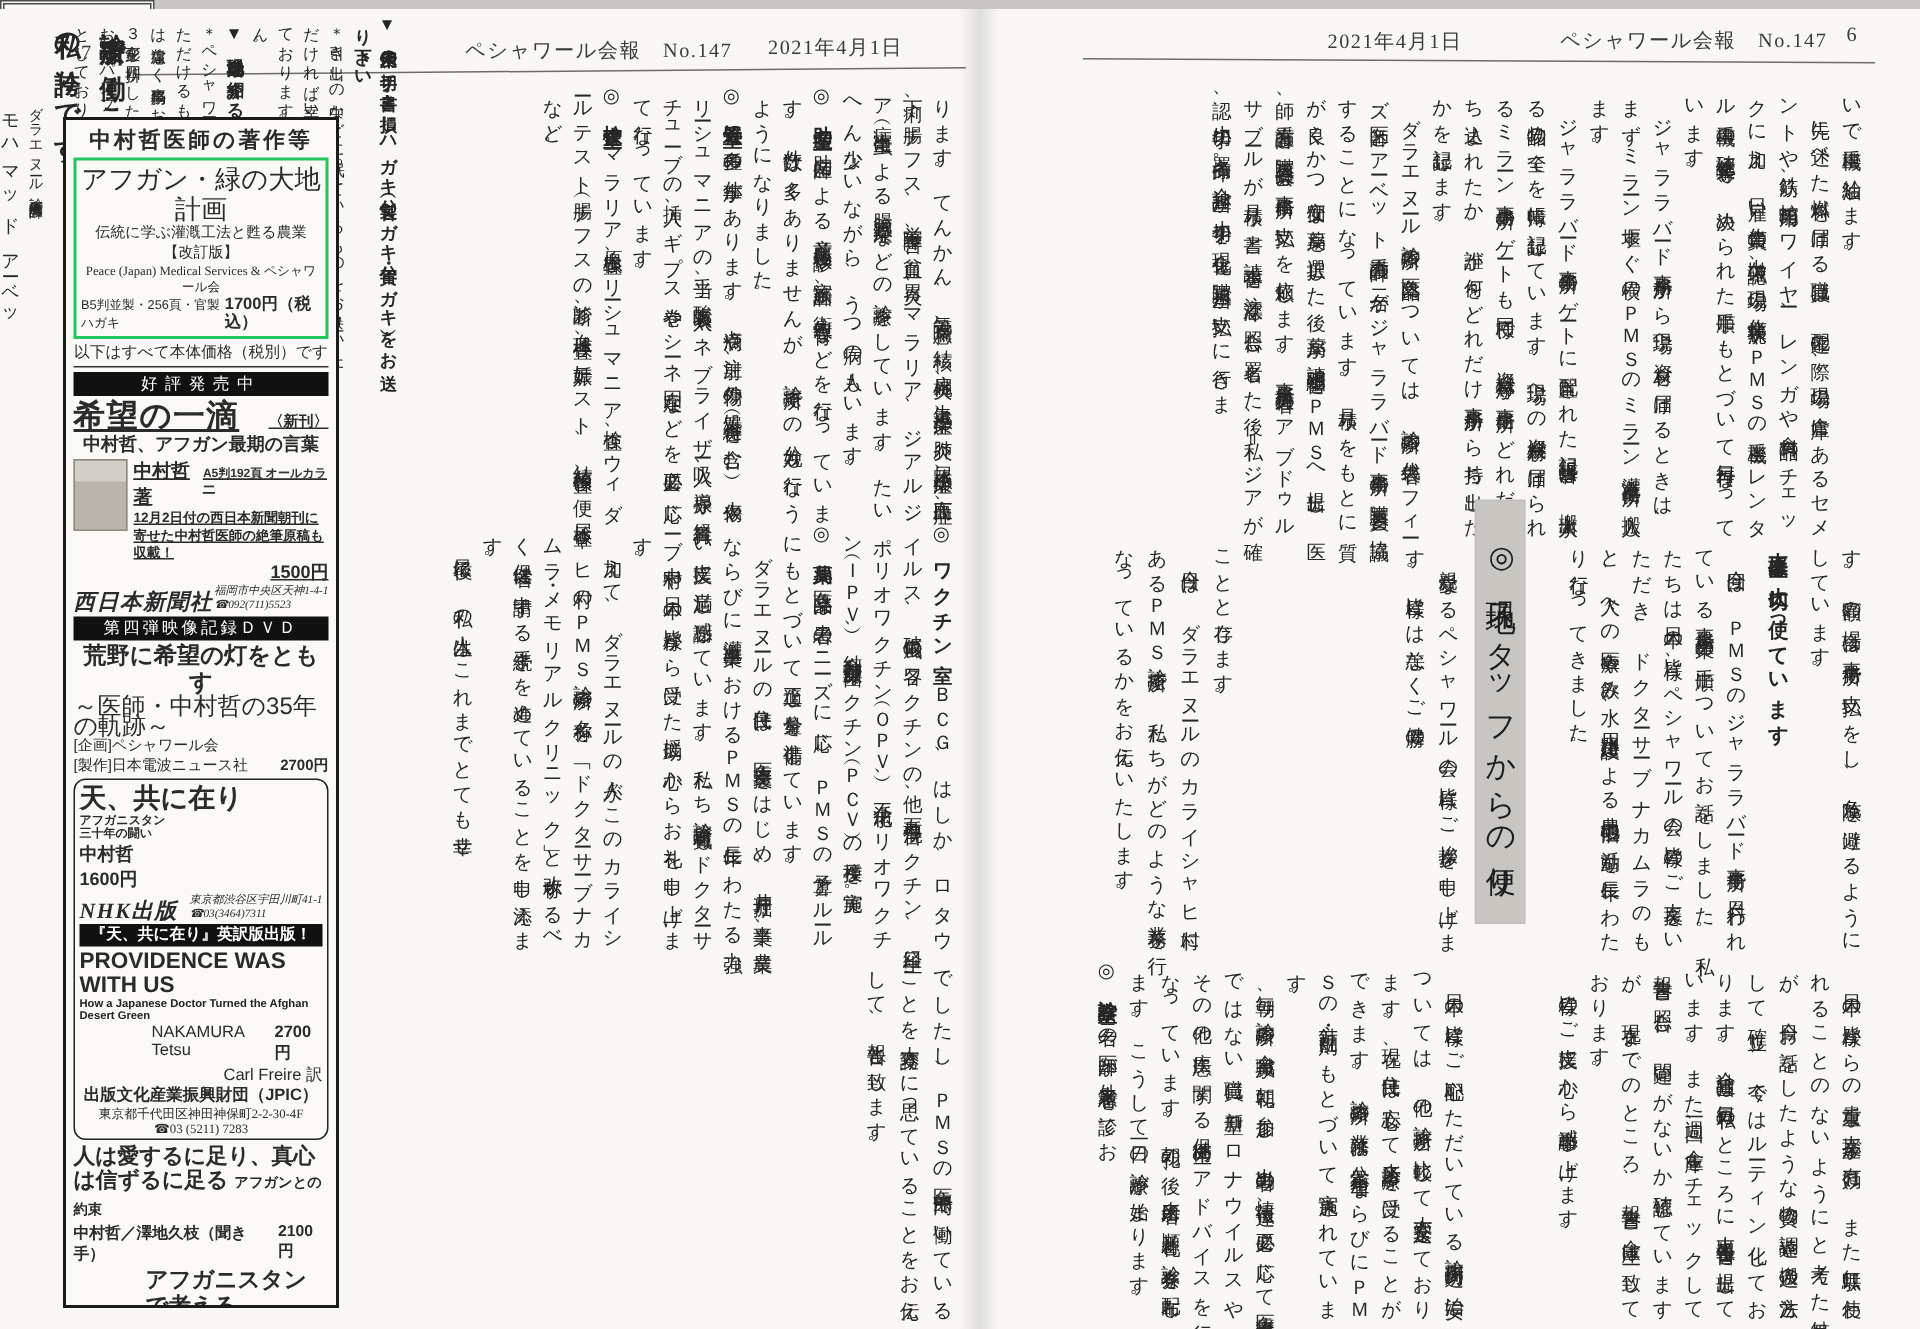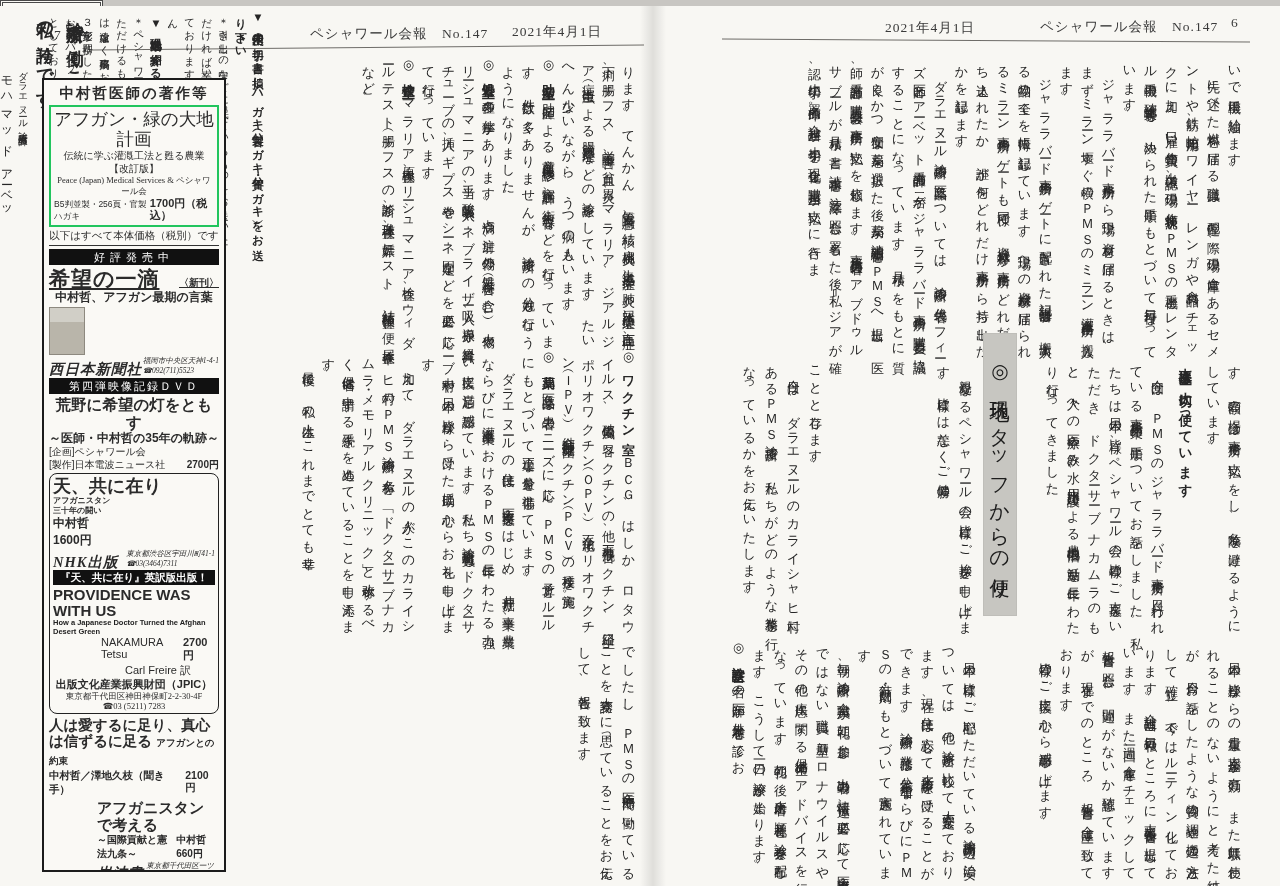--- a/index.html
+++ b/index.html
@@ -84,31 +84,31 @@
     box-shadow:inset 0 14px 0 rgba(255,255,255,0.35);}
   .kibou-right{flex:1;padding-left:4px;}
   .kr-author{font-size:12.5px;}
   .kr-spec{font-size:8px;line-height:9px;font-weight:bold;color:#333;}
   .kibou-desc{font-size:9px;line-height:11.5px;font-weight:bold;letter-spacing:0;}
   .kibou-price{font-size:12px;text-align:right;line-height:13px;}
   .pubrow{display:flex;justify-content:space-between;align-items:flex-end;line-height:11px;font-style:italic;}
   .pubname{font-size:14.5px;font-weight:bold;letter-spacing:1px;font-family:"Liberation Serif",serif;}
   .pubaddr{font-size:7.5px;text-align:left;line-height:9.5px;font-family:"Liberation Serif",serif;}
   .dvd-title{font-size:15.5px;text-align:center;line-height:18px;letter-spacing:0;}
-  .dvd-sub{font-size:12px;text-align:center;line-height:13px;font-weight:bold;}
+  .dvd-sub{font-size:16px;line-height:13px;font-weight:normal;}
   .dvd-line{font-size:10px;line-height:13px;display:flex;justify-content:space-between;}
   .roundbox{border:1.5px solid #222;border-radius:8px;padding:2px 3px;margin-top:2px;}
   .ten-title{font-size:18px;letter-spacing:0;line-height:20px;}
   .ten-sub{font-size:8px;line-height:9.5px;font-weight:bold;}
   .ten-row{display:flex;justify-content:space-between;align-items:baseline;flex-direction:column;}
   .b12{font-size:12px;font-weight:bold;}
   .sb-banner2{background:#111;color:#fff;text-align:center;font-size:10.5px;letter-spacing:0;line-height:15px;margin:2px 0;font-weight:bold;}
   .prov-title{font-size:15px;letter-spacing:0;line-height:16px;font-stretch:condensed;}
   .prov-sub{font-size:7.5px;line-height:8.5px;font-weight:bold;color:#222;}
-  .prov-row{display:flex;justify-content:center;font-size:11px;align-items:baseline;padding-left:48px;}
+  .prov-row{display:flex;justify-content:flex-end;font-size:11px;align-items:baseline;padding-left:48px;}
   .jpic{font-size:11px;text-align:center;font-weight:bold;line-height:13px;letter-spacing:0;}
   .jpic-addr{font-size:8.5px;text-align:center;line-height:10px;font-family:"Liberation Serif",serif;}
   .hito-title{font-size:14.5px;line-height:16px;letter-spacing:0;}
   .hito-tag{font-size:9.5px;}
   .hito-row{display:flex;justify-content:space-between;font-size:10.5px;font-weight:bold;}
   .kangae-title{font-size:15px;line-height:17px;letter-spacing:0;}
   .kangae-row{font-size:10px;font-weight:bold;display:flex;justify-content:space-between;}
   .sekibox{border:1.5px solid #222;padding:1px 3px;margin-top:2px;}
   .sekirow{display:flex;justify-content:space-between;align-items:baseline;line-height:15.5px;}
   .sekirow .t{font-size:12.5px;letter-spacing:0;font-weight:bold;padding-left:39px;}
@@ -220,20 +220,28 @@
   <div class="sb-banner">好評発売中</div>
 
   <div>
     <div class="row">
       <span class="kibou-title goth">希望の一滴</span>
       <span class="kibou-badge">〈新刊〉</span>
     </div>
     <div class="kibou-sub goth">中村哲、アフガン最期の言葉</div>
     <div class="row kibou-mid">
       <div class="cover"></div>
+      <div class="kibou-right">
+        <div class="row">
+          <span class="kr-author goth">中村哲著</span>
+          <span class="kr-spec"><span>A5判192頁</span> <span>オールカラー</span></span>
+        </div>
+        <div class="kibou-desc">12月2日付の西日本新聞朝刊に寄せた中村哲医師の絶筆原稿も収載！</div>
+        <div class="kibou-price goth">1500円</div>
+      </div>
     </div>
     <div class="pubrow">
       <span class="pubname">西日本新聞社</span>
       <span class="pubaddr"><span>福岡市中央区天神1-4-1</span><br><span>☎092(711)5523</span></span>
     </div>
   </div>
 
   <div class="sb-banner" style="letter-spacing:2px;">第四弾映像記録ＤＶＤ</div>
 
   <div>

